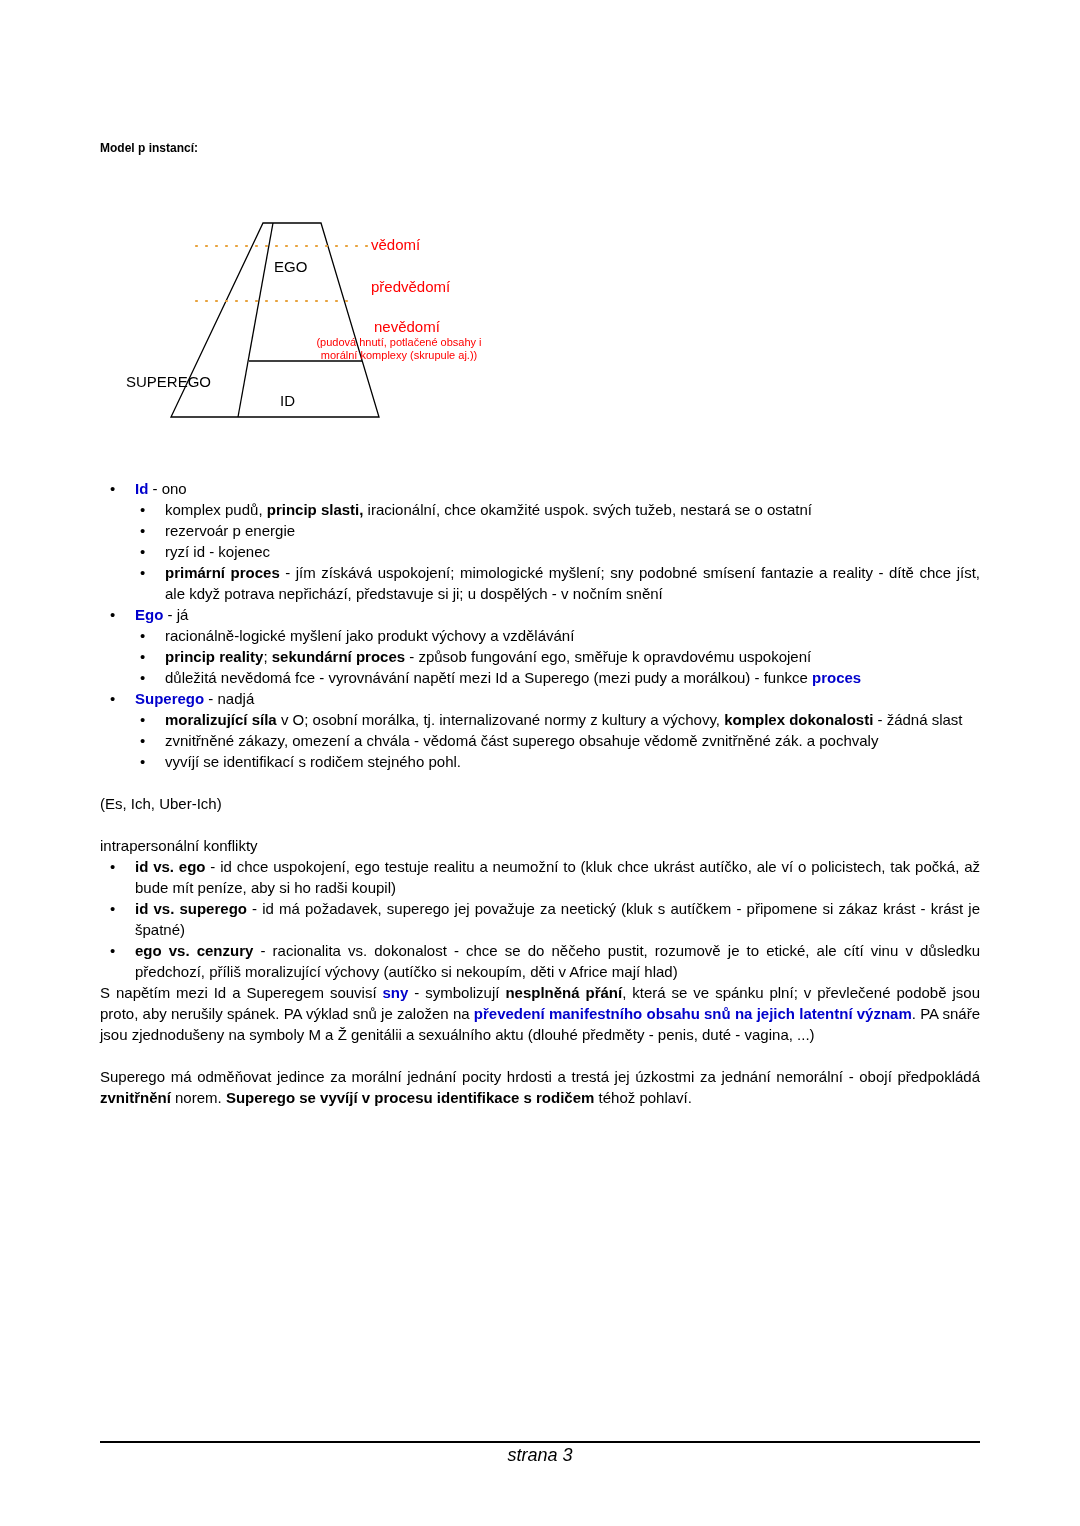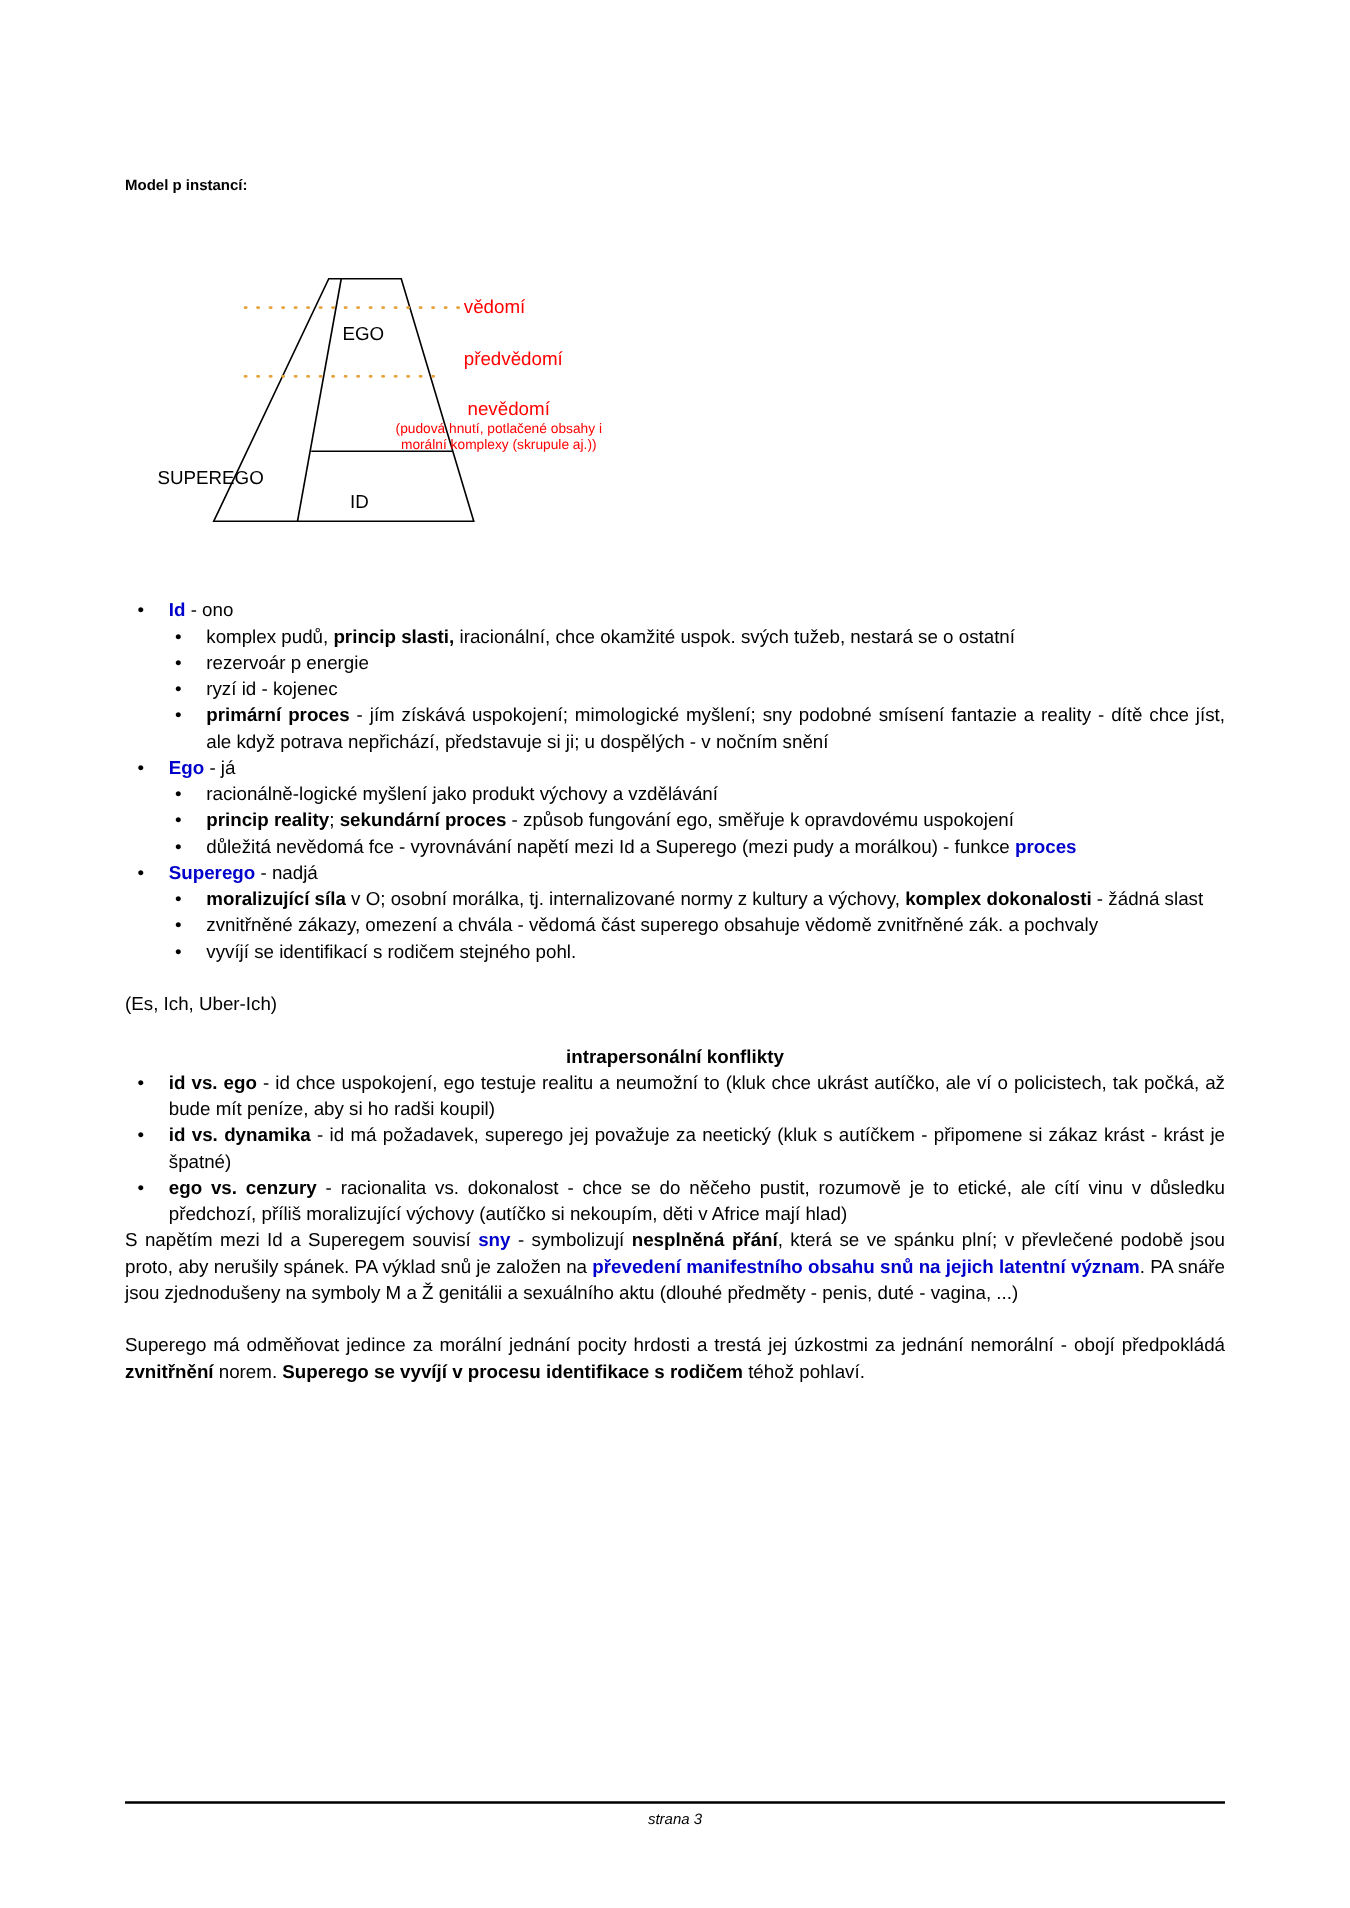--- a/index.html
+++ b/index.html
@@ -25,23 +25,23 @@
   .rnote  { font-size:11px; fill:var(--label-red,#ff0000); }
   .row { display:flex; align-items:flex-start; }
   .l1 { padding-left:10px; }
   .l2 { padding-left:40px; }
   .bl { flex:0 0 25px; }
   .tx { flex:1; text-align:justify; }
   .b { font-weight:bold; }
   .blue { color:var(--accent-blue,#0000cc); }
   .para { text-align:justify; }
   .mt { margin-top:21px; }
-  .heading { font-weight:bold;text-align:center; }
+  .heading { font-weight:normal; }
   .footer-rule { position:absolute; left:100px; width:880px; top:1441px; border-top:2px solid #000; }
-  .footer { position:absolute; top:1446px; left:0; width:1080px; text-align:center; font-style:italic; font-size:12px; line-height:18px; }
+  .footer { position:absolute; top:1446px; left:0; width:1080px; text-align:center; font-style:italic; font-size:18px; line-height:18px; }
 </style>
 </head>
 <body>
 
 <div class="page">
 
   <svg class="diagram" width="600" height="440" viewBox="0 0 600 440">
     <polygon class="outline" points="263,223 321,223 379,417 171,417"></polygon>
     <line class="outline" x1="273" y1="223" x2="238" y2="417"></line>
     <line class="outline" x1="249" y1="361" x2="362" y2="361"></line>
@@ -124,21 +124,21 @@
 
     <div class="heading mt">intrapersonální konflikty</div>
 
     <section>
       <div class="row l1">
           <span class="bl">•</span>
           <div class="tx"><span class="b">id vs. ego</span><span> - id chce uspokojení, ego testuje realitu a neumožní to (kluk chce ukrást autíčko, ale ví o policistech, tak počká, až bude mít peníze, aby si ho radši koupil)</span></div>
         </div>
       <div class="row l1">
           <span class="bl">•</span>
-          <div class="tx"><span class="b">id vs. dynamika</span><span> - id má požadavek, superego jej považuje za neetický (kluk s autíčkem - připomene si zákaz krást - krást je špatné)</span></div>
+          <div class="tx"><span class="b">id vs. superego</span><span> - id má požadavek, superego jej považuje za neetický (kluk s autíčkem - připomene si zákaz krást - krást je špatné)</span></div>
         </div>
       <div class="row l1">
           <span class="bl">•</span>
           <div class="tx"><span class="b">ego vs. cenzury</span><span> - racionalita vs. dokonalost - chce se do něčeho pustit, rozumově je to etické, ale cítí vinu v důsledku předchozí, příliš moralizující výchovy (autíčko si nekoupím, děti v Africe mají hlad)</span></div>
         </div>
     </section>
 
     <div class="para"><span>S napětím mezi Id a Superegem souvisí </span><span class="b blue">sny</span><span> - symbolizují </span><span class="b">nesplněná přání</span><span>, která se ve spánku plní; v převlečené podobě jsou proto, aby nerušily spánek. PA výklad snů je založen na </span><span class="b blue">převedení manifestního obsahu snů na jejich latentní význam</span><span>. PA snáře jsou zjednodušeny na symboly M a Ž genitálii a sexuálního aktu (dlouhé předměty - penis, duté - vagina, ...)</span></div>
 
     <div class="para mt"><span>Superego má odměňovat jedince za morální jednání pocity hrdosti a trestá jej úzkostmi za jednání nemorální - obojí předpokládá </span><span class="b">zvnitřnění</span><span> norem. </span><span class="b">Superego se vyvíjí v procesu identifikace s rodičem</span><span> téhož pohlaví.</span></div>

